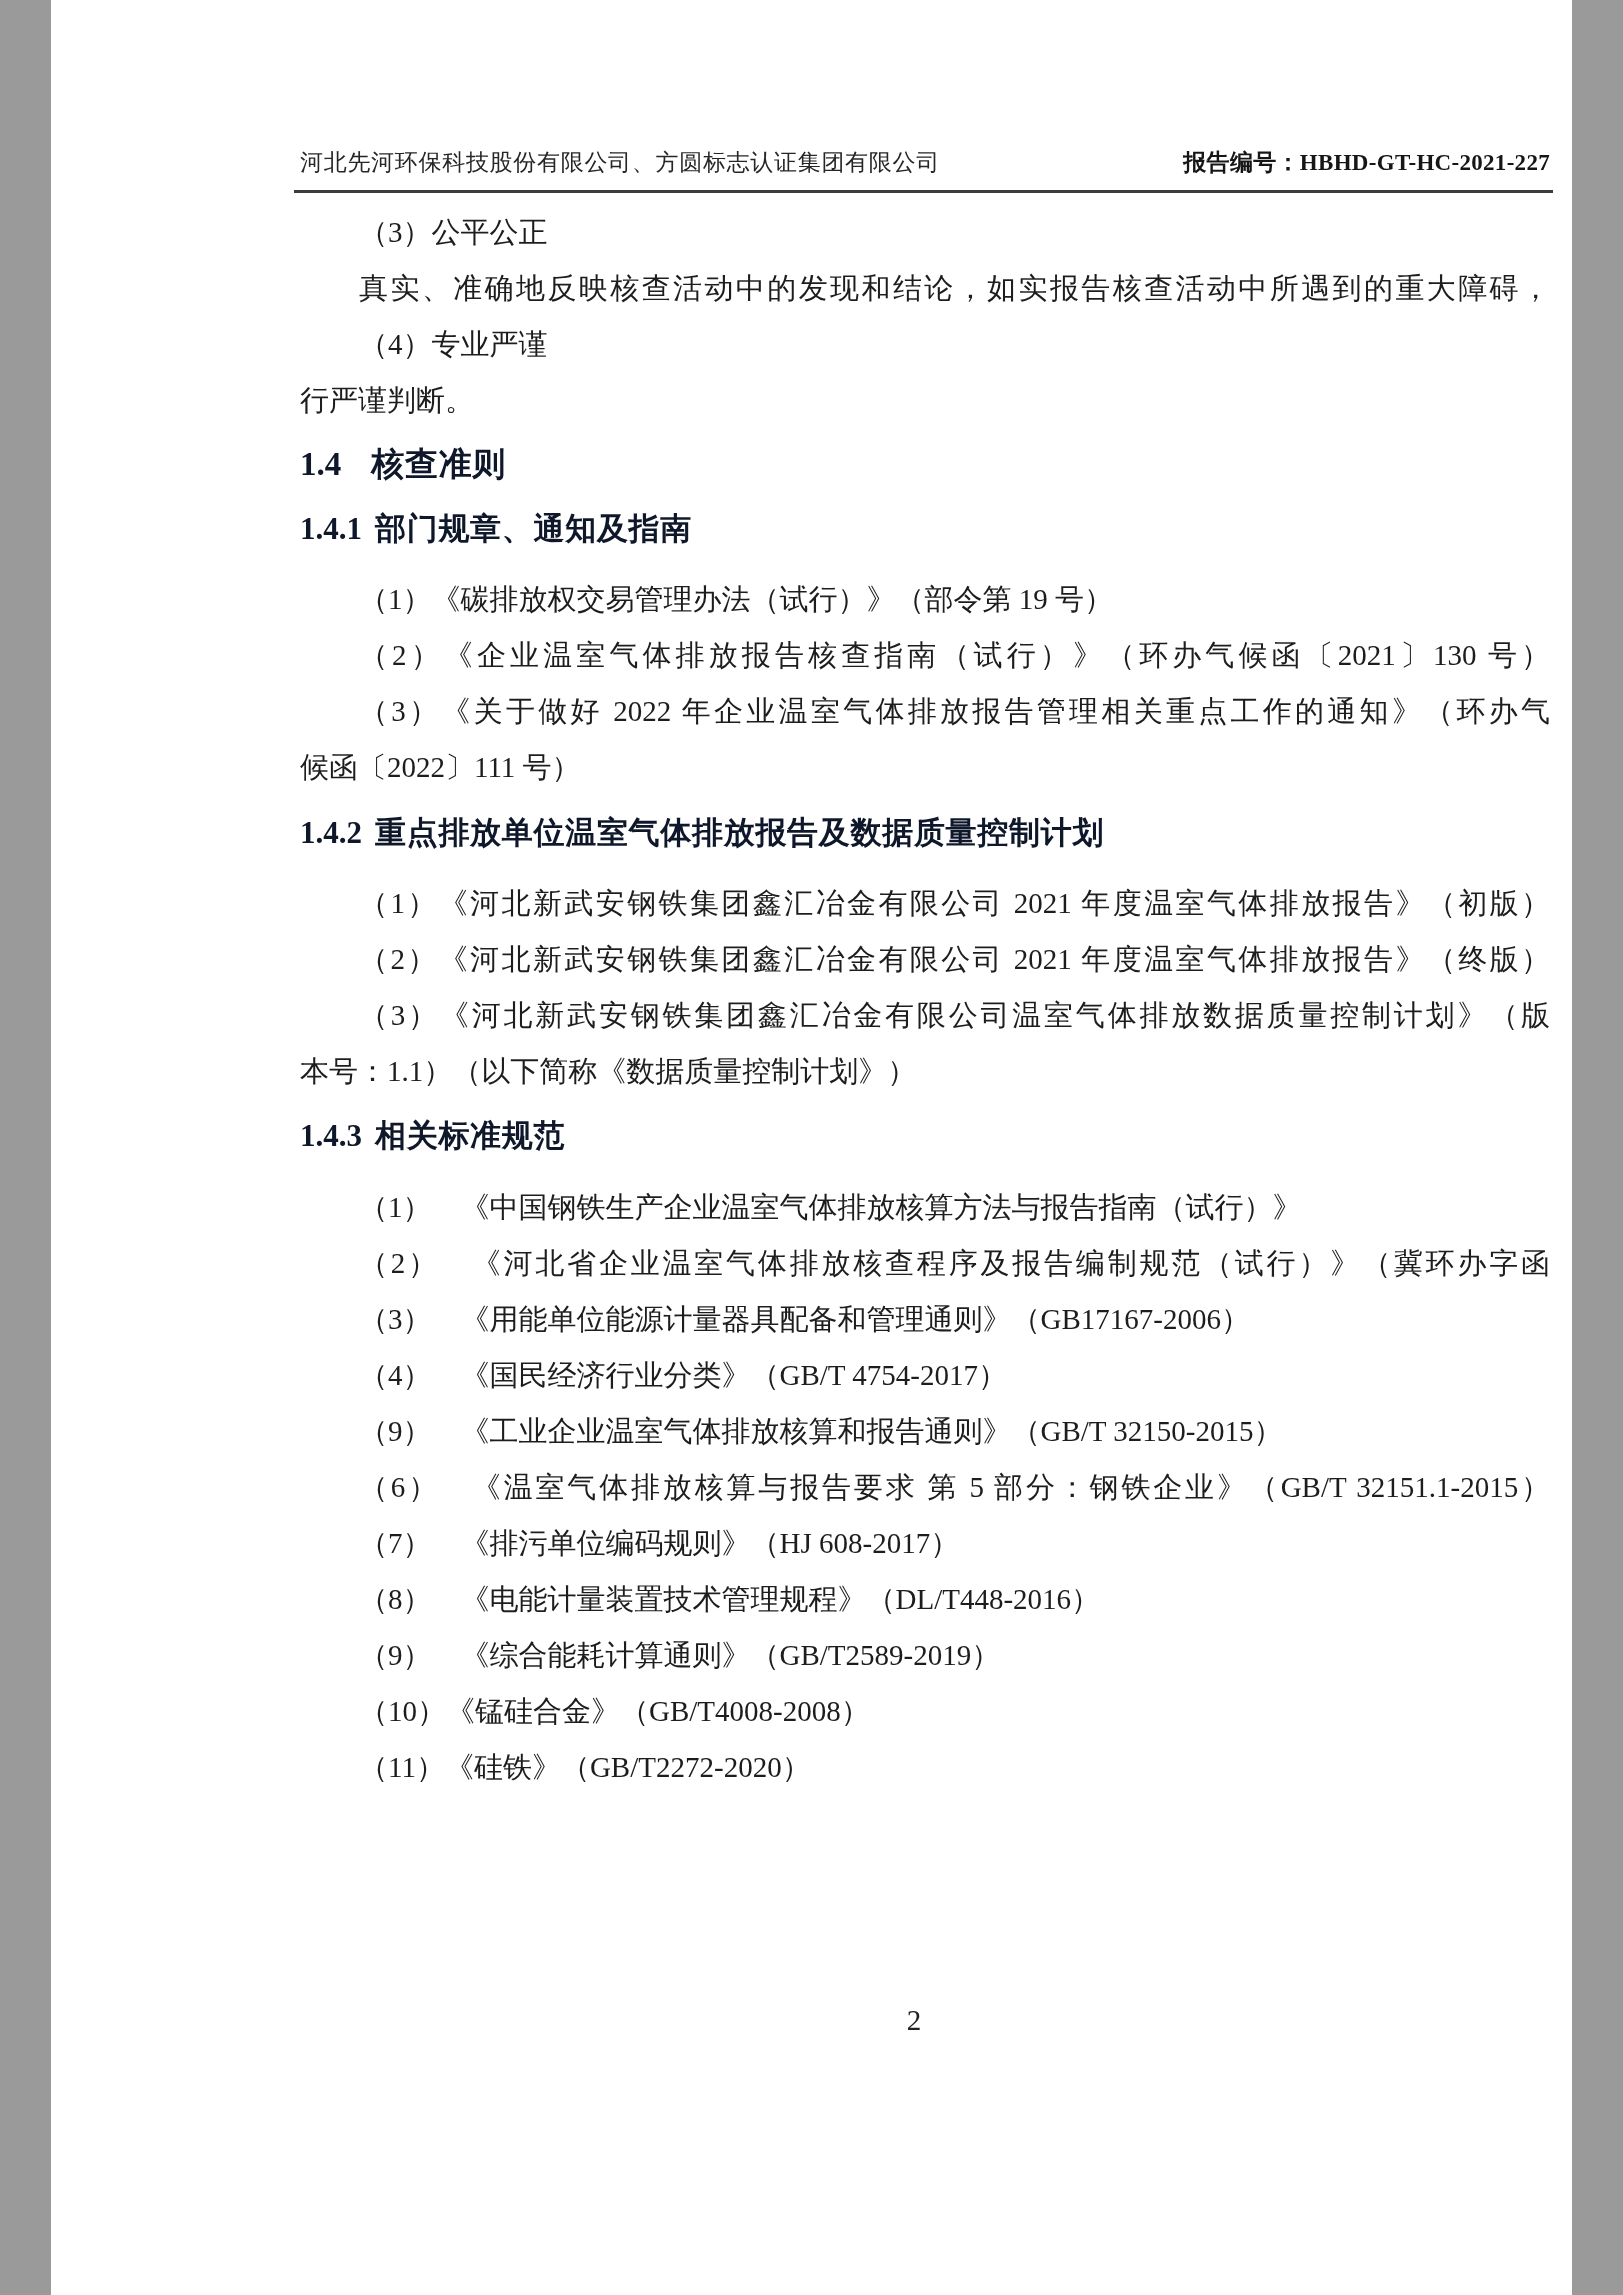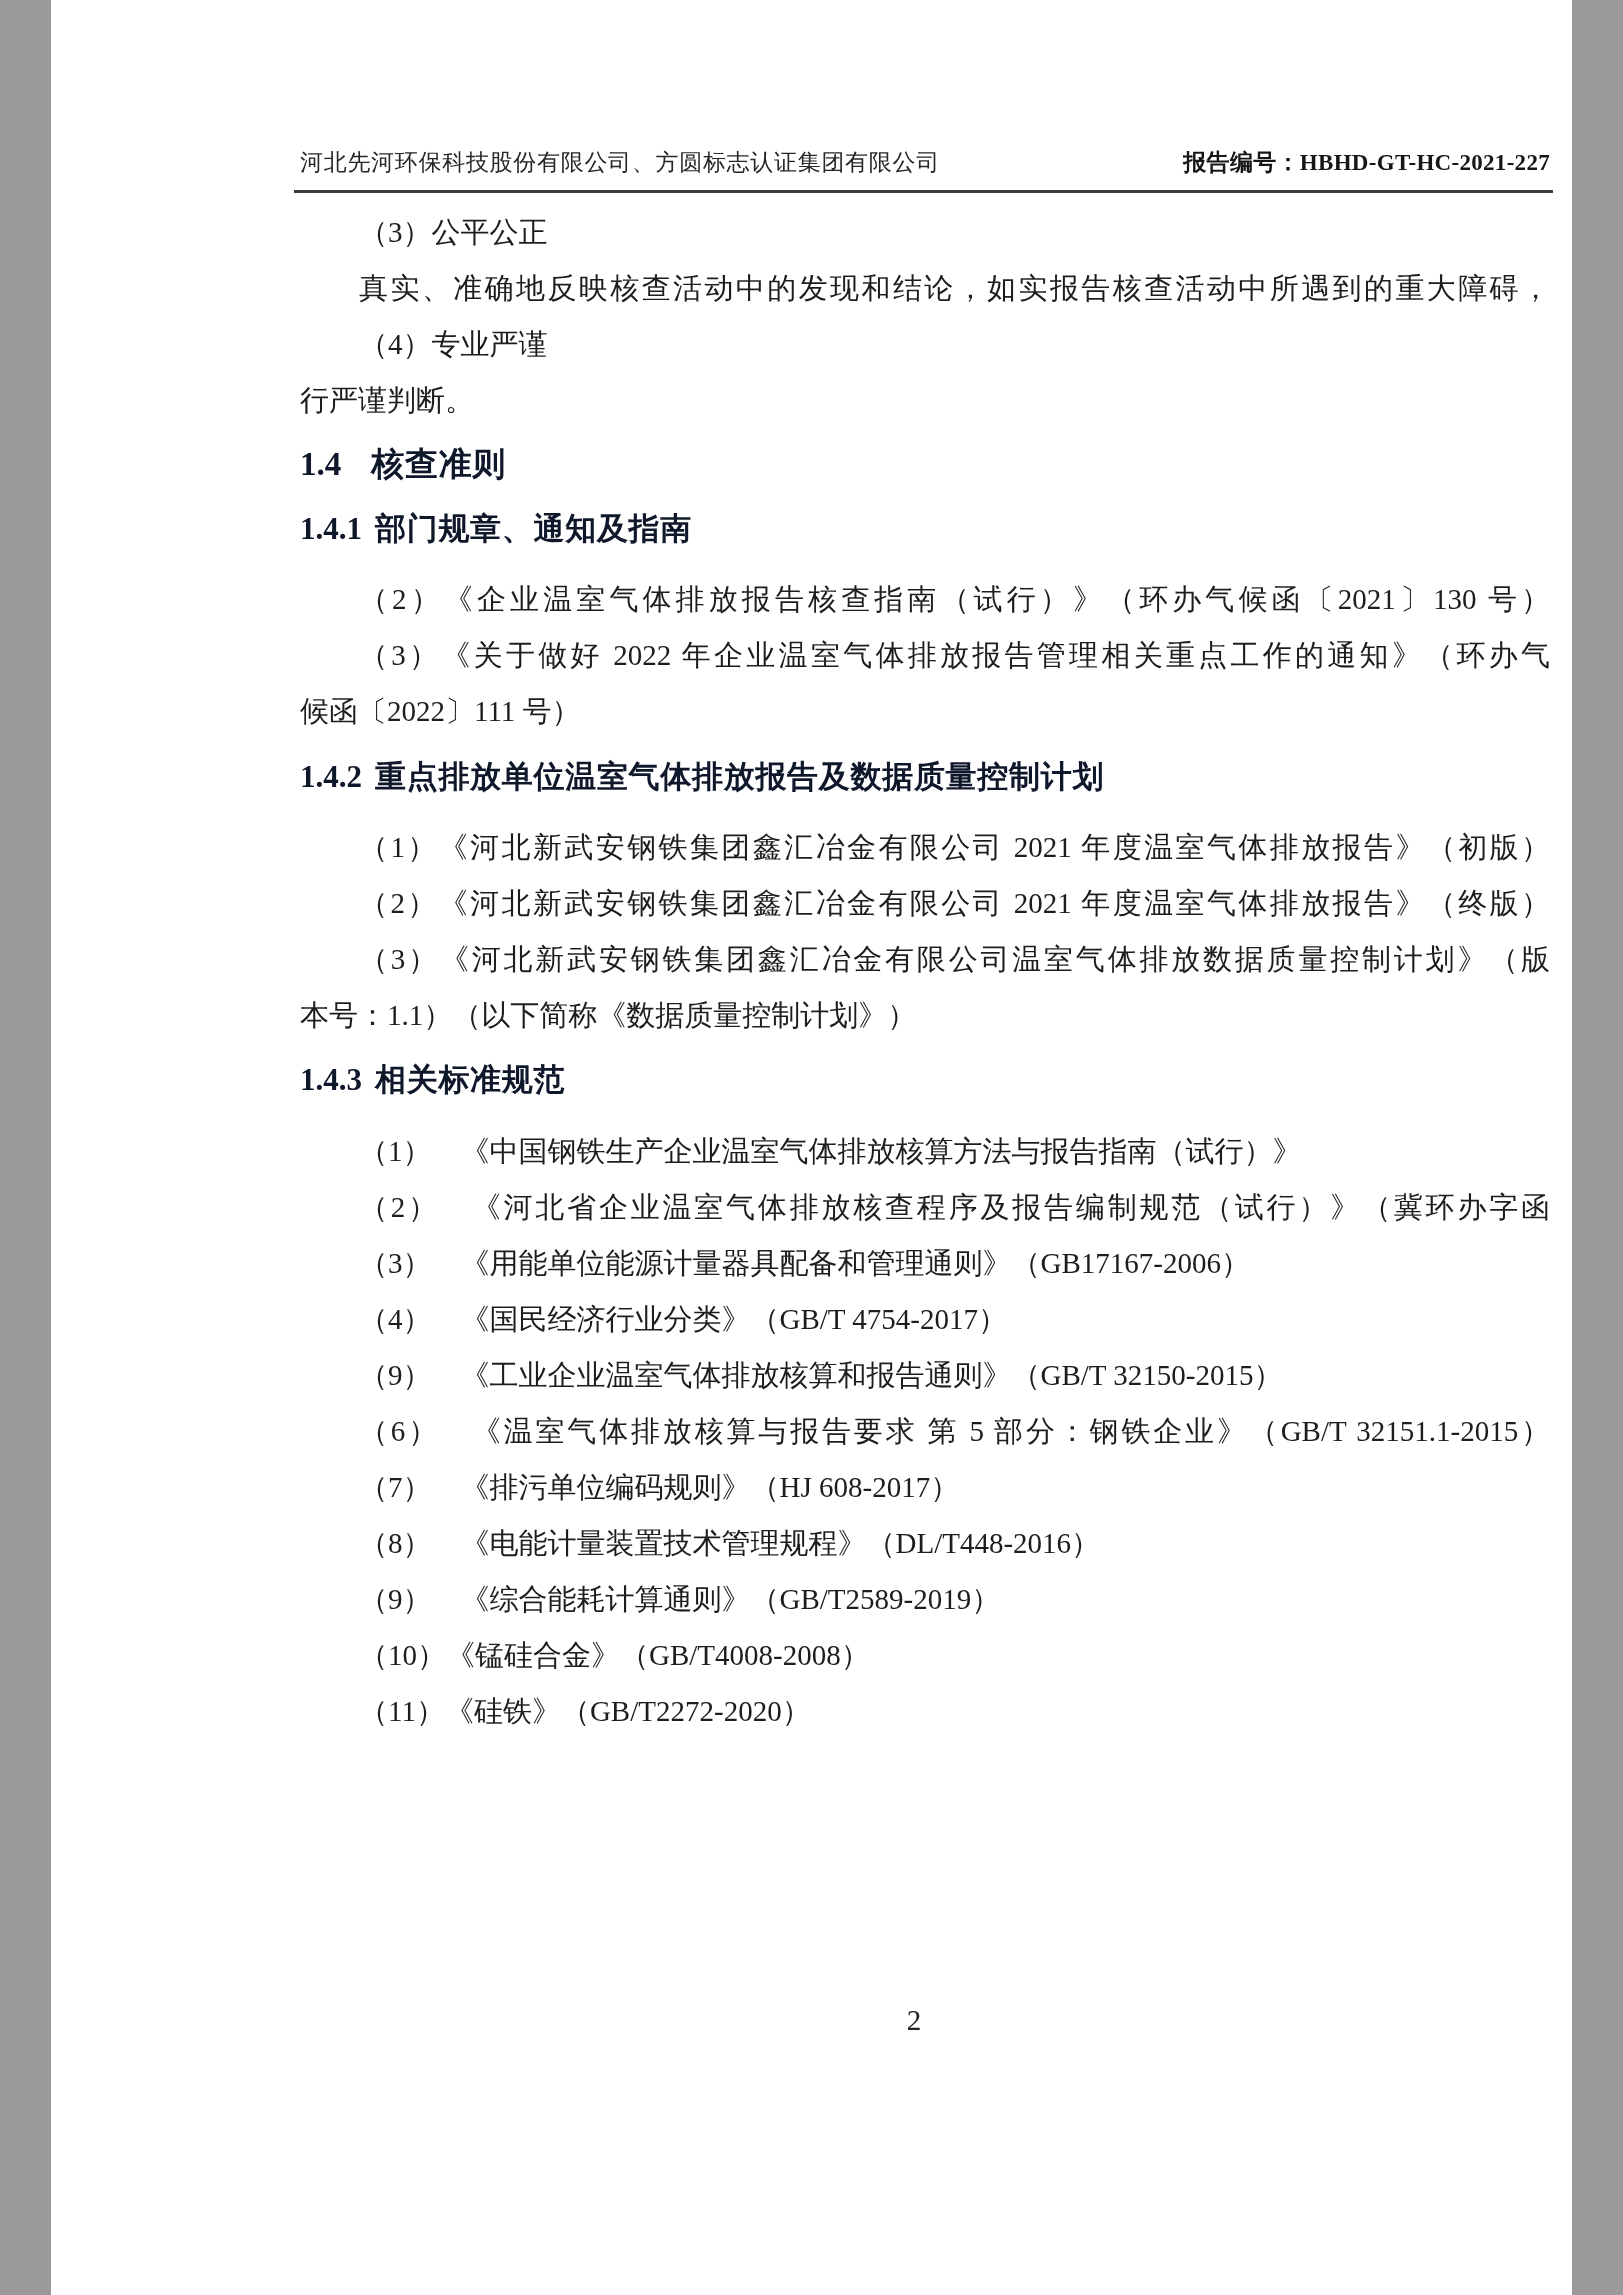--- a/index.html
+++ b/index.html
@@ -63,20 +63,21 @@
 
   <div class="header-rule"></div>
 
   <div class="content" id="content">
       <div class="line indent">（3）公平公正</div>
       <div class="line indent stretch">真实、准确地反映核查活动中的发现和结论，如实报告核查活动中所遇到的重大障碍，</div>
       <div class="line indent">（4）专业严谨</div>
       <div class="line">行严谨判断。</div>
       <div class="h1"><span class="hnum">1.4</span><span class="htext">核查准则</span></div>
       <div class="h2"><span class="hnum">1.4.1</span><span class="htext">部门规章、通知及指南</span></div>
+      <div class="line indent">（1）《碳排放权交易管理办法（试行）》（部令第 19 号）</div>
       <div class="line indent stretch">（2）《企业温室气体排放报告核查指南（试行）》（环办气候函〔2021〕130 号）</div>
       <div class="line indent stretch">（3）《关于做好 2022 年企业温室气体排放报告管理相关重点工作的通知》（环办气</div>
       <div class="line">候函〔2022〕111 号）</div>
       <div class="h2"><span class="hnum">1.4.2</span><span class="htext">重点排放单位温室气体排放报告及数据质量控制计划</span></div>
       <div class="line indent stretch">（1）《河北新武安钢铁集团鑫汇冶金有限公司 2021 年度温室气体排放报告》（初版）</div>
       <div class="line indent stretch">（2）《河北新武安钢铁集团鑫汇冶金有限公司 2021 年度温室气体排放报告》（终版）</div>
       <div class="line indent stretch">（3）《河北新武安钢铁集团鑫汇冶金有限公司温室气体排放数据质量控制计划》（版</div>
       <div class="line">本号：1.1）（以下简称《数据质量控制计划》）</div>
       <div class="h2"><span class="hnum">1.4.3</span><span class="htext">相关标准规范</span></div>
       <div class="line indent">（1）　《中国钢铁生产企业温室气体排放核算方法与报告指南（试行）》</div>

